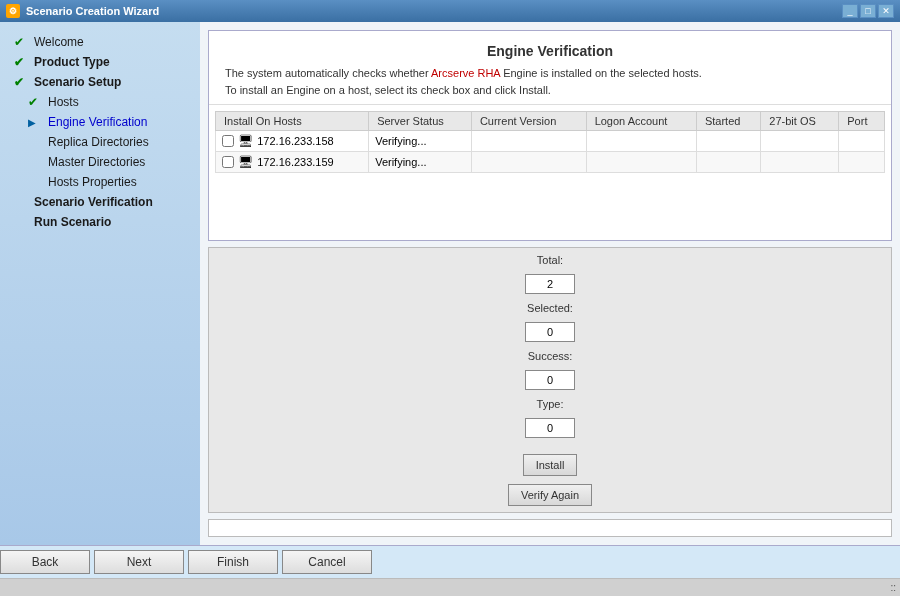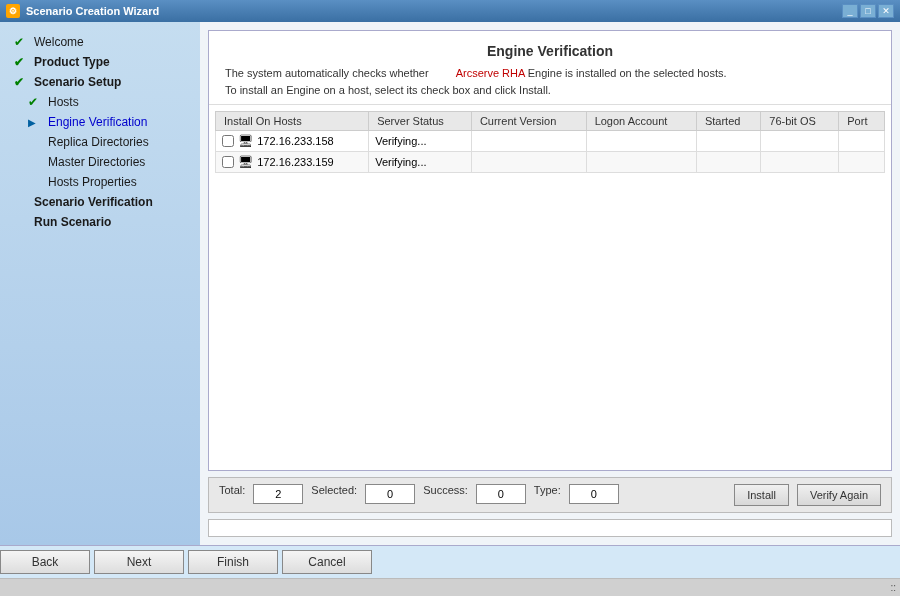--- a/index.html
+++ b/index.html
@@ -140,21 +140,20 @@
       text-align: center;
     }
     .content-header p {
       font-size: 11px;
       color: #333;
       line-height: 1.5;
     }
     .content-header p a {
       color: #c00000;
       text-decoration: none;
-      margin-left: 24px;
     }
 
     
     .table-area {
       flex: 1;
       overflow: auto;
       padding: 6px;
     }
     .host-table {
       width: 100%;
@@ -190,22 +189,24 @@
     .host-icon {
       font-size: 12px;
     }
 
     
     .stats-bar {
       background: #e8e8e8;
       border: 1px solid #bbb;
       padding: 6px 10px;
       display: flex;
+      align-items: center;
       gap: 8px;
       flex-shrink: 0;
+      flex-direction: column;
     }
     .stats-label {
       font-size: 11px;
       color: #333;
     }
     .stats-input {
       width: 50px;
       height: 20px;
       border: 1px solid #888;
       background: white;
@@ -352,21 +353,21 @@
 
       <div class="table-area">
         <table class="host-table">
           <thead>
             <tr>
               <th>Install On Hosts</th>
               <th>Server Status</th>
               <th>Current Version</th>
               <th>Logon Account</th>
               <th>Started</th>
-              <th>76-bit OS</th>
+              <th>27-bit OS</th>
               <th>Port</th>
             </tr>
           </thead>
           <tbody id="host-table-body">
           <tr>
     <td>
       <div class="host-row-inner">
         <input type="checkbox" class="host-checkbox" style="">
         <span class="host-icon">🖥</span>
         <span>172.16.233.158</span>

